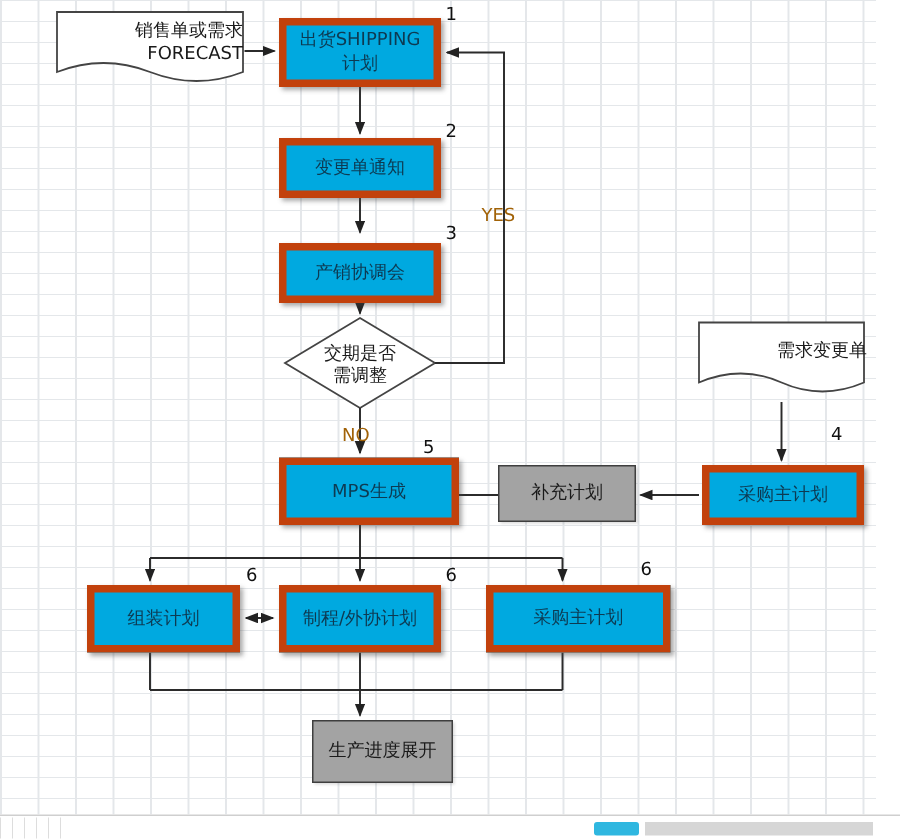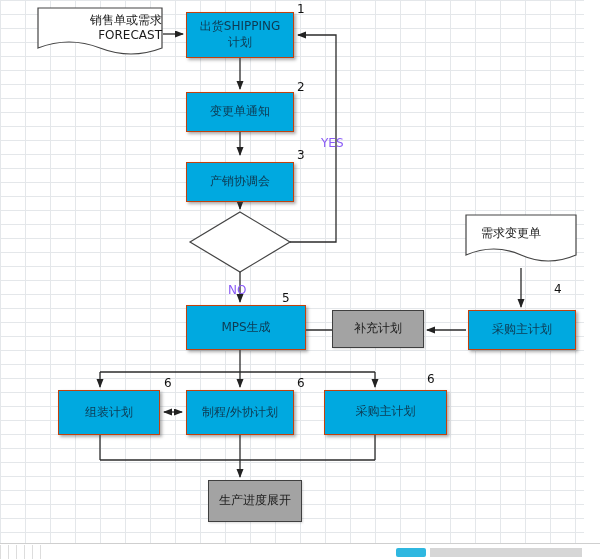--- a/index.html
+++ b/index.html
@@ -17,39 +17,39 @@
   }
   svg.layer { position:absolute; left:0; top:0; width:600px; height:560px; }
   .node {
     position:absolute; display:flex; flex-direction:column;
     align-items:center; justify-content:center; text-align:center;
     font-size:12px; line-height:1.3; box-sizing:border-box;
   }
   .cyan {
     background:var(--node-fill,#00a9e0);
     color:var(--node-text,#0d3a52);
-    border:1px solid #c2410c;
+    border:5px solid #c2410c;
     box-shadow:2px 2px 3px rgba(70,70,70,.45);
   }
   .white-box {
     background:#a3a3a3; border:1px solid #3f3f3f; color:#1a1a1a;
     box-shadow:1px 1px 2px rgba(0,0,0,.15);
   }
   .doc-text {
     position:absolute; text-align:center; font-size:12px; line-height:1.25;
     color:#1a1a1a; display:flex; flex-direction:column;
     align-items:center; justify-content:center;
   }
   .diamond-text {
     position:absolute; text-align:center; font-size:12px; line-height:1.25;
     color:#1a1a1a; display:flex; flex-direction:column;
     align-items:center; justify-content:center;
   }
   .badge { position:absolute; font-size:12px; color:#111; }
-  .edge-label { position:absolute; font-size:12px; color:#8b5cf6; }
+  .edge-label { position:absolute; font-size:12px; color:#a16207; }
   .bottom-strip {
     position:absolute; left:0; top:543px; width:600px; height:17px;
     background:#ffffff; border-top:1px solid #cfcfcf;
   }
   .mini-grid {
     position:absolute; left:0; top:545px; width:48px; height:14px;
     background-image:linear-gradient(to right, #ddd 1px, transparent 1px);
     background-size:8px 14px;
   }
   .scroll-thumb {
@@ -100,24 +100,28 @@
       <path d="M 375 435 L 375 460"></path>
       <path d="M 100 460 L 375 460"></path>
       <path d="M 240 435 L 240 477" marker-end="url(#arr)"></path>
     </g>
   </svg>
 
   <div class="doc-text" style="left:38px; top:10px; width:124px; height:36px;align-items:flex-end;">
     <span>销售单或需求</span>
     <span>FORECAST</span>
   </div>
-  <div class="doc-text" style="left:466px; top:220px; width:90px; height:26px;">
+  <div class="doc-text" style="left:466px; top:220px; width:90px; height:26px;padding-left:37px;">
     <span>需求变更单</span>
   </div>
 
+  <div class="diamond-text" style="left:196px; top:225px; width:88px; height:36px;">
+    <span>交期是否</span>
+    <span>需调整</span>
+  </div>
 
   <div class="node cyan" style="left:186px; top:12px; width:108px; height:46px;">
     <span>出货SHIPPING</span>
     <span>计划</span>
   </div>
   <div class="node cyan" style="left:186px; top:92px; width:108px; height:40px;">
     <span>变更单通知</span>
   </div>
   <div class="node cyan" style="left:186px; top:162px; width:108px; height:40px;">
     <span>产销协调会</span>

